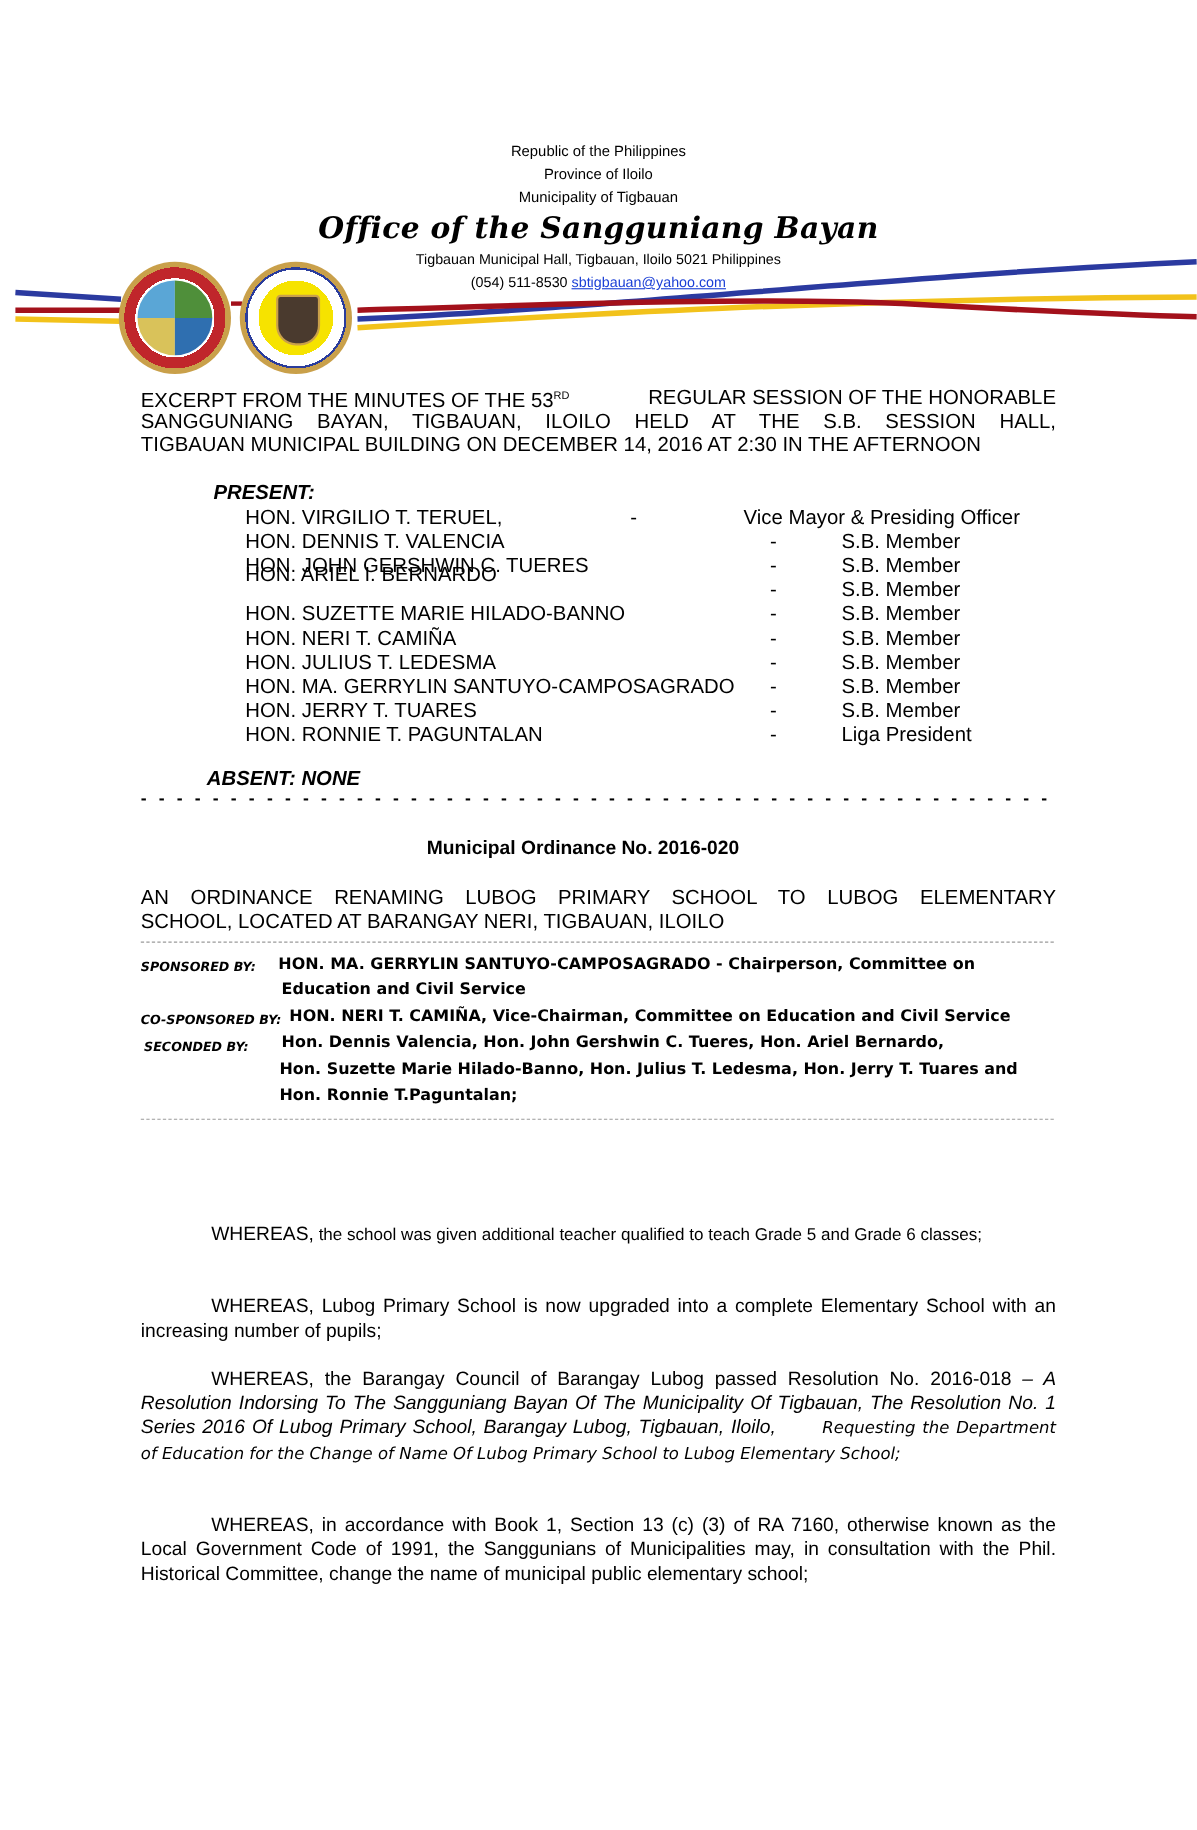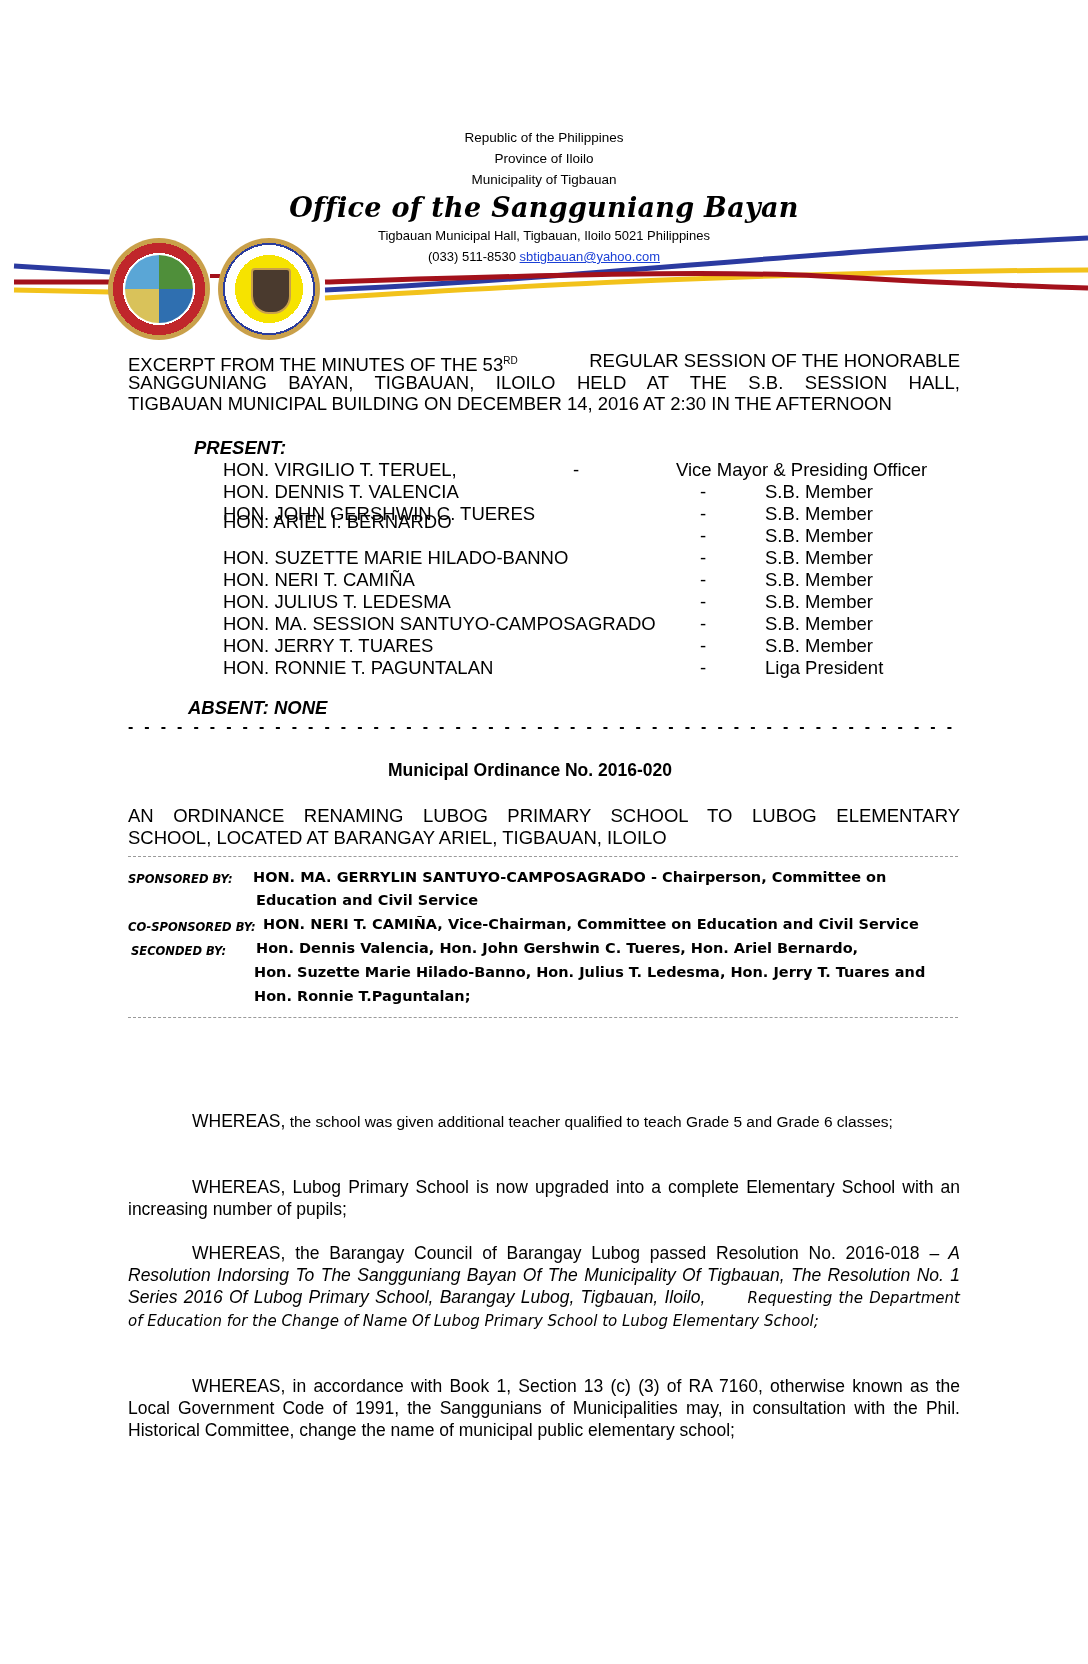--- a/index.html
+++ b/index.html
@@ -38,21 +38,21 @@
 
 <div class="page">
 
   <div>
     <div class="lh-line" style="top:130px;">Republic of the Philippines</div>
     <div class="lh-line" style="top:151px;">Province of Iloilo</div>
     <div class="lh-line" style="top:172px;">Municipality of Tigbauan</div>
     <div class="lh-title">Office of the Sangguniang Bayan</div>
     <div class="lh-line lh-addr">Tigbauan Municipal Hall, Tigbauan, Iloilo 5021 Philippines</div>
     <div class="lh-line lh-contact">
-      <span>(033) 511-8530</span>
+      <span>(054) 511-8530</span>
       <a>sbtigbauan@yahoo.com</a>
     </div>
 
     <svg class="stripes" viewBox="0 0 1088 110" preserveAspectRatio="none">
       <path d="M14 46 L110 52" stroke="#2b3aa0" stroke-width="5" fill="none"></path>
       <path d="M14 62 L110 62" stroke="#a3111b" stroke-width="5" fill="none"></path>
       <path d="M14 70 L110 72" stroke="#f2c21b" stroke-width="5" fill="none"></path>
       <path d="M210 56 L220 56" stroke="#a3111b" stroke-width="4" fill="none"></path>
       <path d="M325 70 C 560 60, 820 30, 1088 18" stroke="#2b3aa0" stroke-width="5" fill="none"></path>
       <path d="M325 78 C 520 66, 760 52, 1088 50" stroke="#f2c21b" stroke-width="5" fill="none"></path>
@@ -103,40 +103,40 @@
     <div class="t" style="left:765px; top:547px;">S.B. Member</div>
 
     <div class="t" style="left:223px; top:569px;">HON. NERI T. CAMIÑA</div>
     <div class="t" style="left:700px; top:569px;">-</div>
     <div class="t" style="left:765px; top:569px;">S.B. Member</div>
 
     <div class="t" style="left:223px; top:591px;">HON. JULIUS T. LEDESMA</div>
     <div class="t" style="left:700px; top:591px;">-</div>
     <div class="t" style="left:765px; top:591px;">S.B. Member</div>
 
-    <div class="t" style="left:223px; top:613px;">HON. MA. SESSION SANTUYO-CAMPOSAGRADO</div>
+    <div class="t" style="left:223px; top:613px;">HON. MA. GERRYLIN SANTUYO-CAMPOSAGRADO</div>
     <div class="t" style="left:700px; top:613px;">-</div>
     <div class="t" style="left:765px; top:613px;">S.B. Member</div>
 
     <div class="t" style="left:223px; top:635px;">HON. JERRY T. TUARES</div>
     <div class="t" style="left:700px; top:635px;">-</div>
     <div class="t" style="left:765px; top:635px;">S.B. Member</div>
 
     <div class="t" style="left:223px; top:657px;">HON. RONNIE T. PAGUNTALAN</div>
     <div class="t" style="left:700px; top:657px;">-</div>
     <div class="t" style="left:765px; top:657px;">Liga President</div>
 
     <div class="t present-label" style="left:188px; top:697px;">ABSENT:  NONE</div>
   </div>
 
   <div class="dash-row" style="top:718px;">- - - - - - - - - - - - - - - - - - - - - - - - - - - - - - - - - - - - - - - - - - - - - - - - - - - - - - - - - - - - - - - - - - - -</div>
 
   <div class="t" style="left:0; width:1060px; text-align:center; top:760px; font-weight:bold; font-size:17.5px;">Municipal Ordinance No. 2016-020</div>
   <div class="t justify" style="left:128px; width:832px; top:805px;">AN ORDINANCE RENAMING LUBOG PRIMARY SCHOOL TO LUBOG ELEMENTARY</div>
-  <div class="t" style="left:128px; top:827px;">SCHOOL, LOCATED AT BARANGAY ARIEL, TIGBAUAN, ILOILO</div>
+  <div class="t" style="left:128px; top:827px;">SCHOOL, LOCATED AT BARANGAY NERI, TIGBAUAN, ILOILO</div>
 
   <div class="thin-rule" style="top:856px;"></div>
 
   <div>
     <div class="sp-label" style="left:128px; top:872px;">SPONSORED BY:</div>
     <div class="sp-text" style="left:253px; top:869px;">HON. MA. GERRYLIN SANTUYO-CAMPOSAGRADO - Chairperson, Committee on</div>
     <div class="sp-text" style="left:256px; top:892px;">Education  and Civil Service</div>
 
     <div class="sp-label" style="left:128px; top:920px;">CO-SPONSORED BY:</div>
     <div class="sp-text" style="left:263px; top:916px;">HON. NERI T. CAMIÑA, Vice-Chairman, Committee on Education and Civil Service</div>

